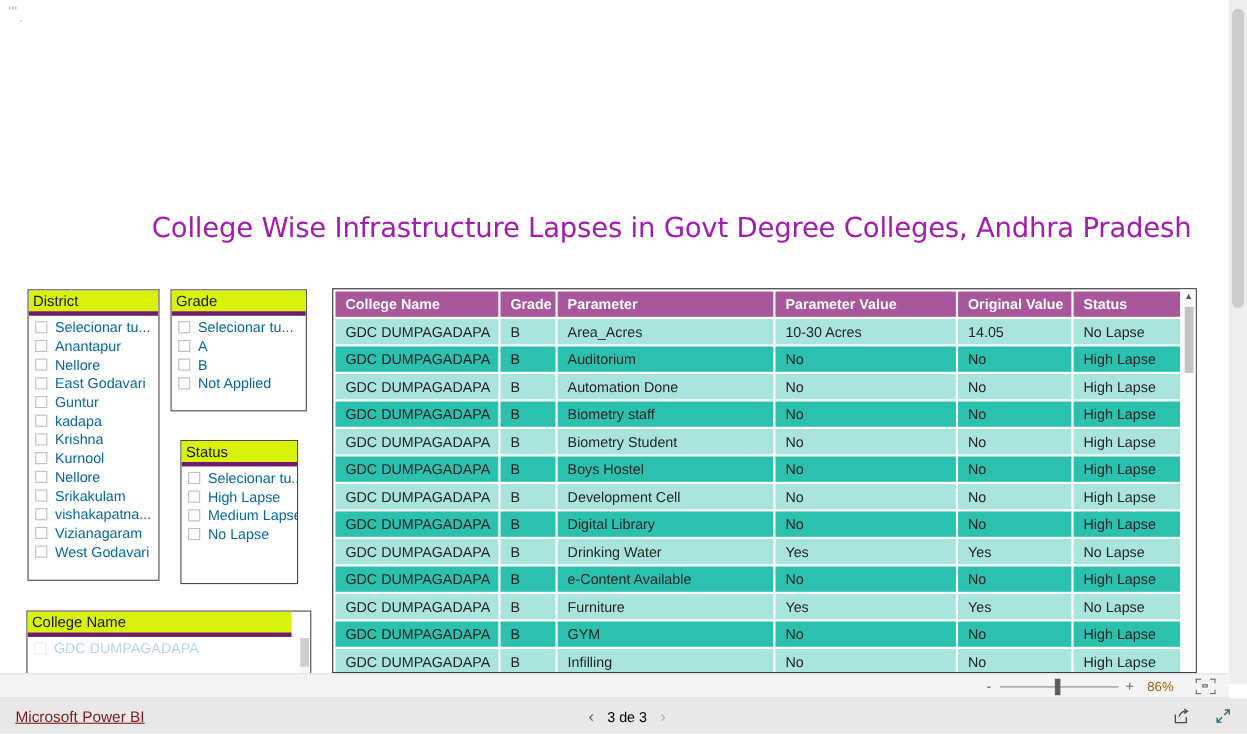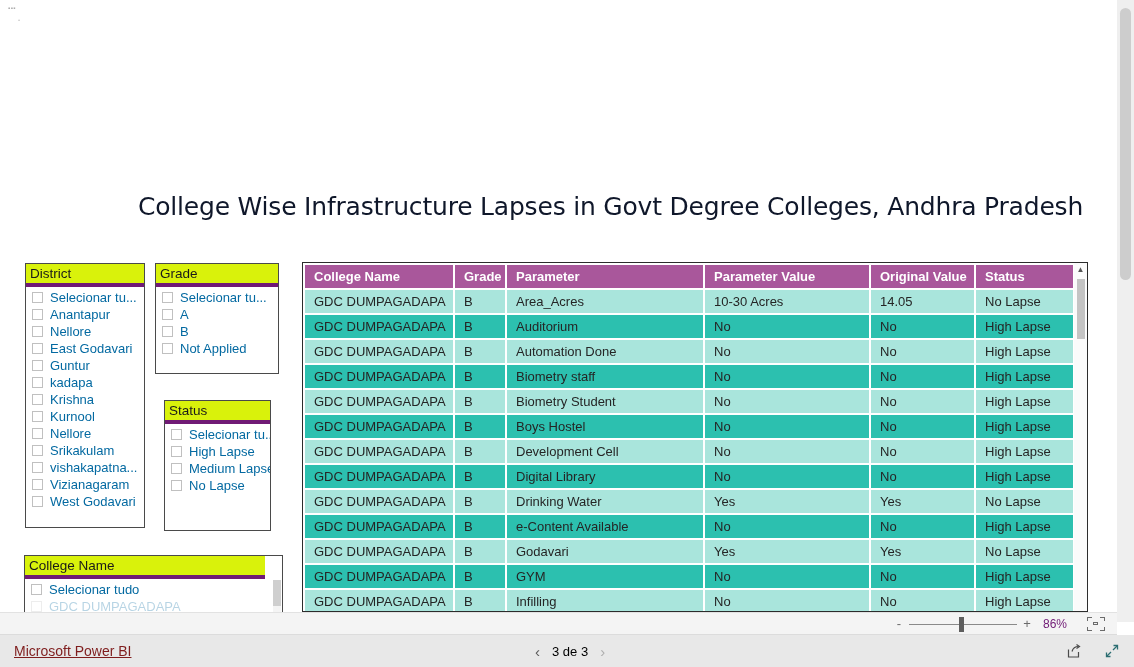--- a/index.html
+++ b/index.html
@@ -42,21 +42,21 @@
     letter-spacing: .5px; line-height: 8px;
     opacity: .85;
   }
   .ghost-dot {
     position: absolute; left: 18px; top: 17px;
     font-size: 6px; color: #c8c8c8;
   }
 
   .report-title {
     position: absolute; left: 138px; top: 192px;
-    font-size: 25px; color: #0f172a;
+    font-size: 25px; color: #a21caf;
     font-family: "DejaVu Sans", sans-serif;
     letter-spacing: -0.2px;
     white-space: nowrap;
   }
 
   
   .slicer {
     position: absolute;
     background: #ffffff;
     border: 1px solid #4a4a4a;
@@ -192,21 +192,21 @@
   }
   .zb-rail {
     position: absolute; left: 0; top: 11px;
     width: 108px; height: 1px; background: #8a8a8a;
   }
   .zb-knob {
     position: absolute; left: 50px; top: 4px;
     width: 5px; height: 15px; background: #5e5e5e;
   }
   .zb-pct {
-    font-size: 12px; color: #701a75;
+    font-size: 12px; color: #a16207;
     width: 40px; text-align: center;
   }
   .zb-fit {
     width: 18px; height: 14px;
     margin-left: 12px;
     position: relative;
   }
   .zb-fit span {
     position: absolute; width: 5px; height: 4px;
     border: 1px solid #6b6b6b;
@@ -359,24 +359,20 @@
         <div class="slicer-item">
           <span class="cb"></span>
           <span class="slicer-label">No Lapse</span>
         </div>
       </div>
     </div>
 
     <div class="slicer" id="slicer-college">
       <div class="slicer-title">College Name</div>
       <div class="slicer-body">
-        <div class="slicer-item">
-          <span class="cb"></span>
-          <span class="slicer-label">Selecionar tudo</span>
-        </div>
         <div class="slicer-item faded-row">
           <span class="cb"></span>
           <span class="slicer-label">GDC DUMPAGADAPA</span>
         </div>
       </div>
       <div class="college-scroll-track"></div>
       <div class="college-scroll-thumb"></div>
     </div>
 
     <div class="table-wrap">
@@ -476,21 +472,21 @@
             <td>GDC DUMPAGADAPA</td>
             <td>B</td>
             <td>e-Content Available</td>
             <td>No</td>
             <td>No</td>
             <td>High Lapse</td>
           </tr>
           <tr class="light">
             <td>GDC DUMPAGADAPA</td>
             <td>B</td>
-            <td>Godavari</td>
+            <td>Furniture</td>
             <td>Yes</td>
             <td>Yes</td>
             <td>No Lapse</td>
           </tr>
           <tr class="dark">
             <td>GDC DUMPAGADAPA</td>
             <td>B</td>
             <td>GYM</td>
             <td>No</td>
             <td>No</td>

